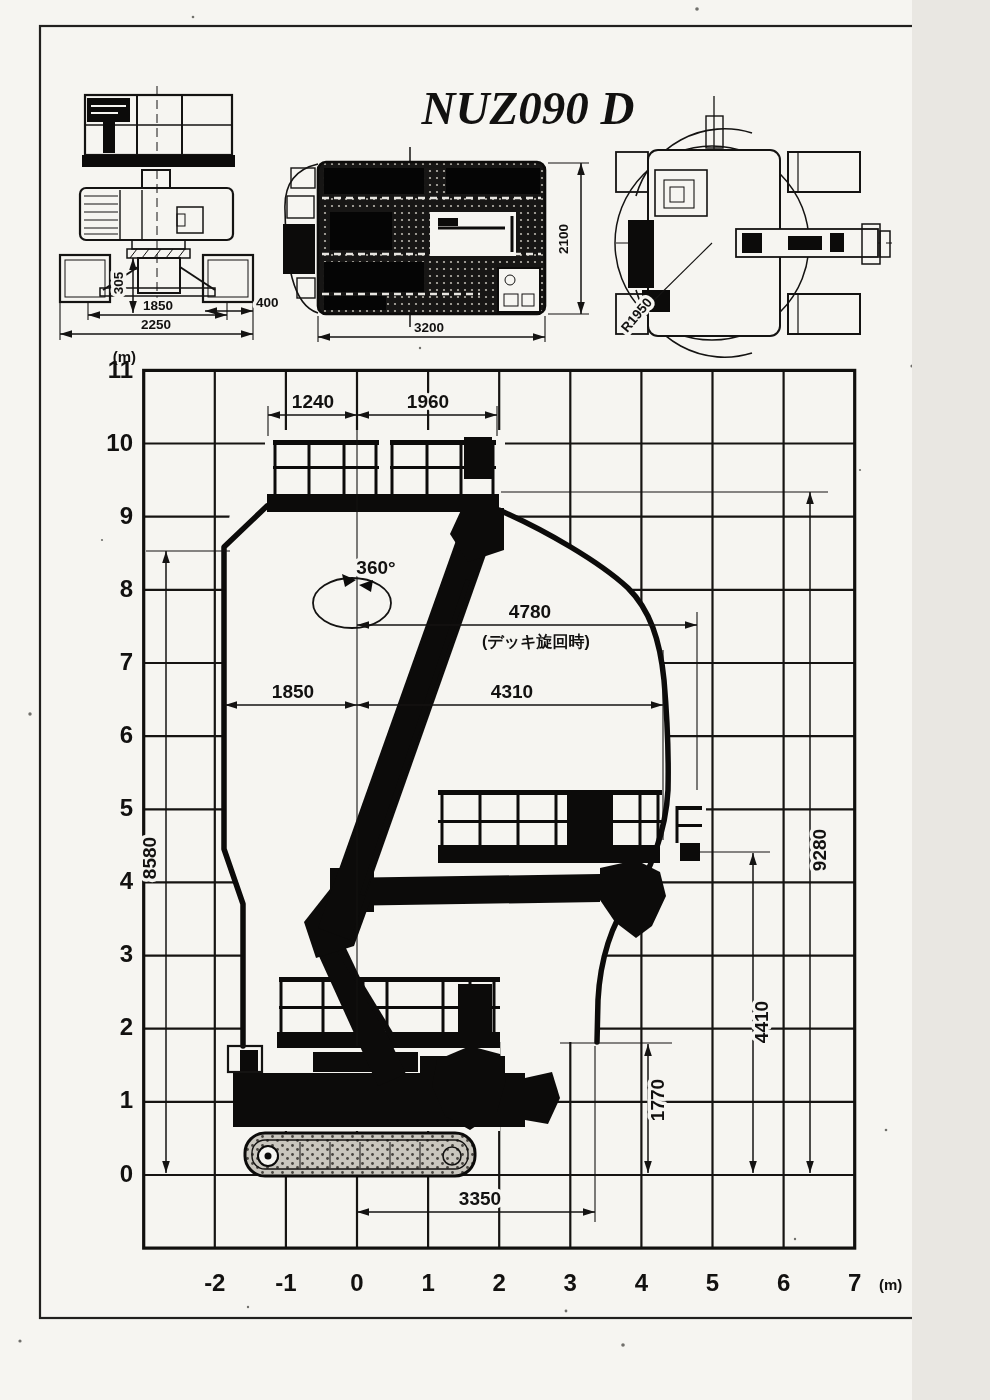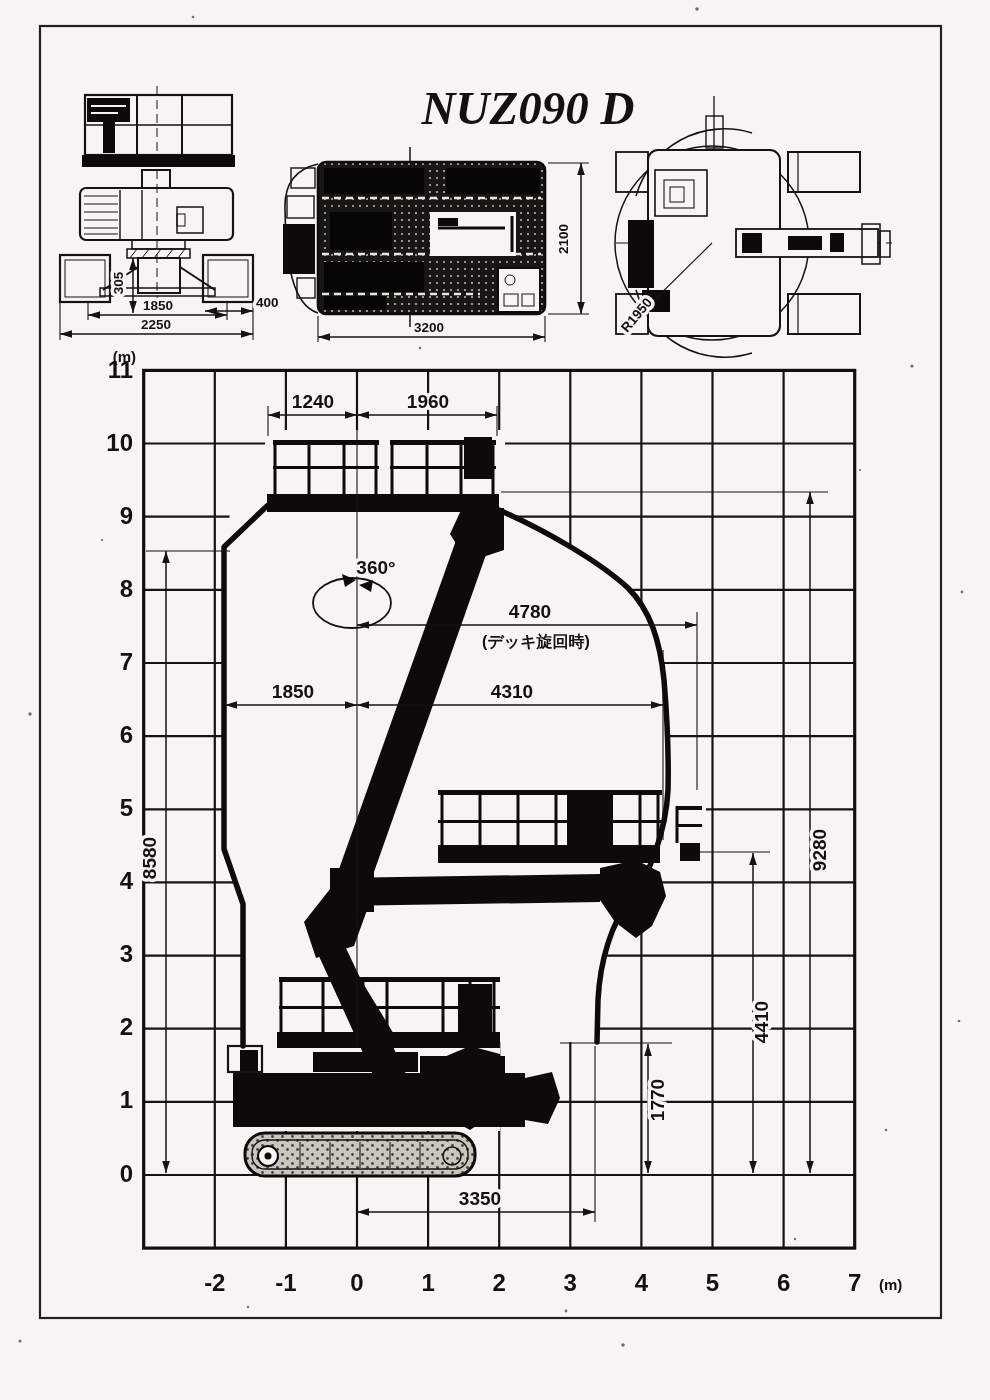--- a/index.html
+++ b/index.html
@@ -1,16 +1,16 @@
 <!DOCTYPE html>
 <html><head>
 <meta charset="utf-8">
 <style>
   html,body{margin:0;padding:0;background:#e9e7e2;}
-  .paper{width:990px;height:1400px;background:#f6f5f1;position:relative;overflow:hidden;}
+  .paper{width:912px;height:1400px;background:#f6f5f1;position:relative;overflow:hidden;}
   svg{display:block;}
   text{font-family:"Liberation Sans",sans-serif;fill:#121110;font-weight:bold;}
   .halo{paint-order:stroke;stroke:#f6f5f1;stroke-width:7px;stroke-linejoin:round;}
   .t-title{font-family:"Liberation Serif",serif;font-style:italic;font-size:47px;}
   .t-tick{font-size:24px;}
   .t-dim{font-size:19px;}
   .t-note{font-size:16px;}
   .t-small{font-size:13.5px;}
   .t-unit{font-size:15px;}
   .grid{stroke:#161412;stroke-width:2.2;fill:none;}

